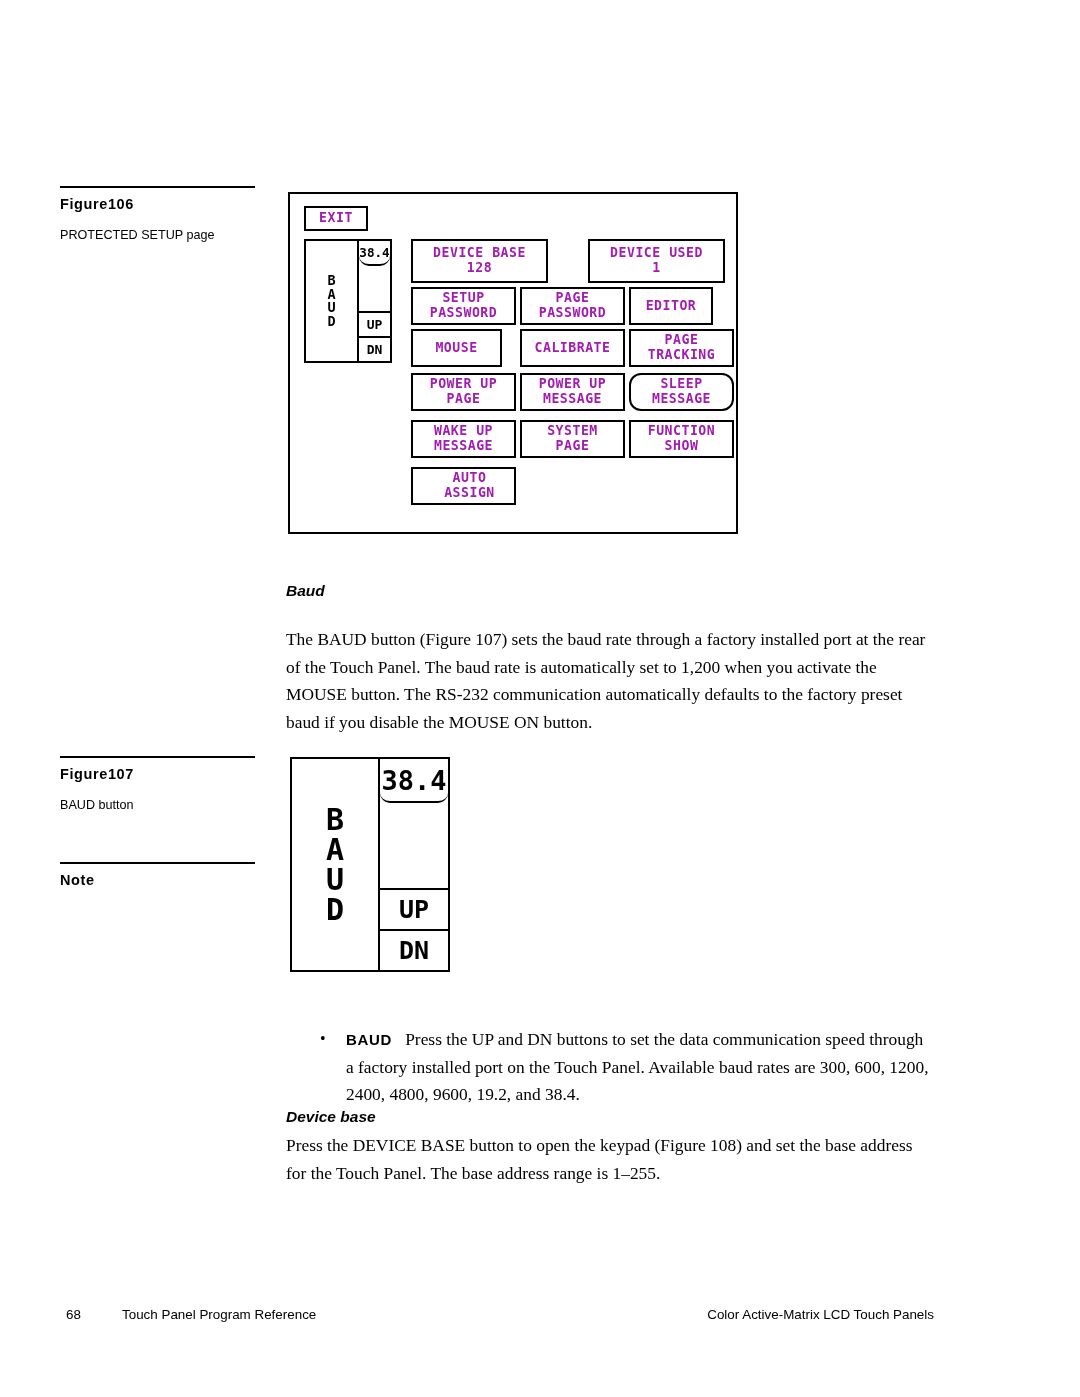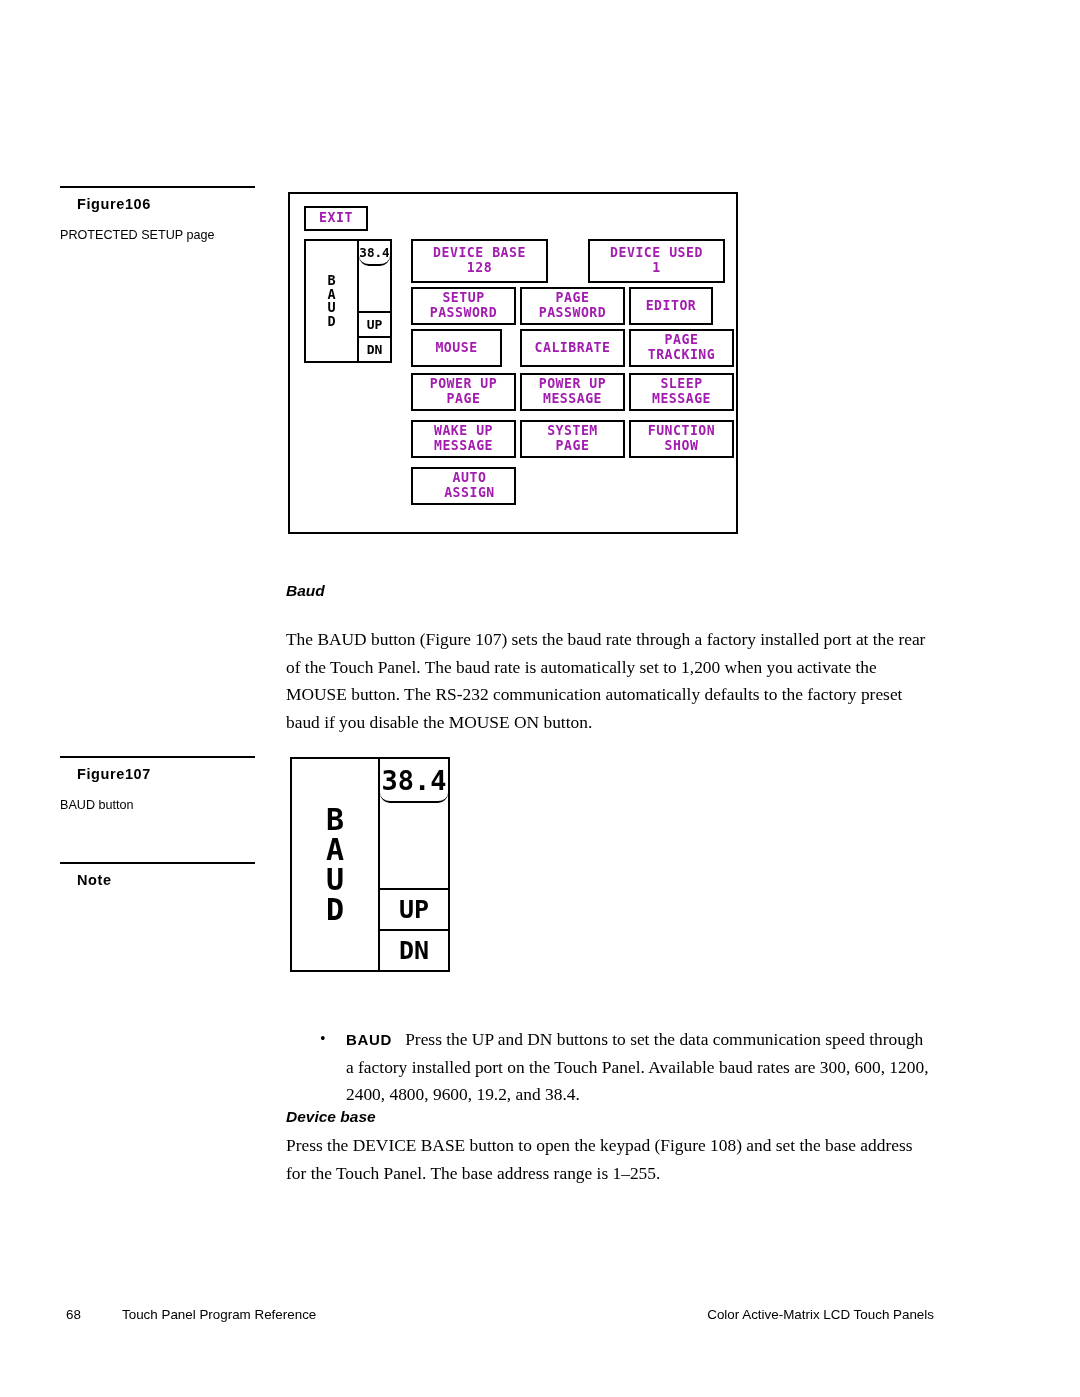--- a/index.html
+++ b/index.html
@@ -25,21 +25,21 @@
   .margin-rule {
     border-top: 2.5px solid #000;
     width: 195px;
     margin: 0 0 9px 0;
   }
   .margin-title {
     font-family: "Liberation Sans", sans-serif;
     font-weight: bold;
     font-size: 14.5px;
     letter-spacing: 0.6px;
-    margin: 0 0 13px 17px;
+    margin: 0 0 13px 0;
     line-height: 1.1;
   }
   .margin-text {
     font-family: "Liberation Sans", sans-serif;
     font-size: 12.6px;
     line-height: 1.52;
     margin: 0;
   }
 
   
@@ -223,21 +223,21 @@
 
   <div class="tp-btn" style="left:121px; top:135px; width:91px; height:38px;">MOUSE</div>
   <div class="tp-btn" style="left:230px; top:135px; width:105px; height:38px;">CALIBRATE</div>
   <div class="tp-btn" style="left:339px; top:135px; width:105px; height:38px;">PAGE
 TRACKING</div>
 
   <div class="tp-btn" style="left:121px; top:179px; width:105px; height:38px;">POWER UP
 PAGE</div>
   <div class="tp-btn" style="left:230px; top:179px; width:105px; height:38px;">POWER UP
 MESSAGE</div>
-  <div class="tp-btn" style="left:339px; top:179px; width:105px; height:38px;">SLEEP
+  <div class="tp-btn" style="left:339px; top:179px; width:105px; height:38px;border-radius:12px;">SLEEP
 MESSAGE</div>
 
   <div class="tp-btn" style="left:121px; top:226px; width:105px; height:38px;">WAKE UP
 MESSAGE</div>
   <div class="tp-btn" style="left:230px; top:226px; width:105px; height:38px;">SYSTEM
 PAGE</div>
   <div class="tp-btn" style="left:339px; top:226px; width:105px; height:38px;">FUNCTION
 SHOW</div>
 
   <div class="tp-btn" style="left:121px; top:273px; width:105px; height:38px;padding-left:12px;">AUTO

